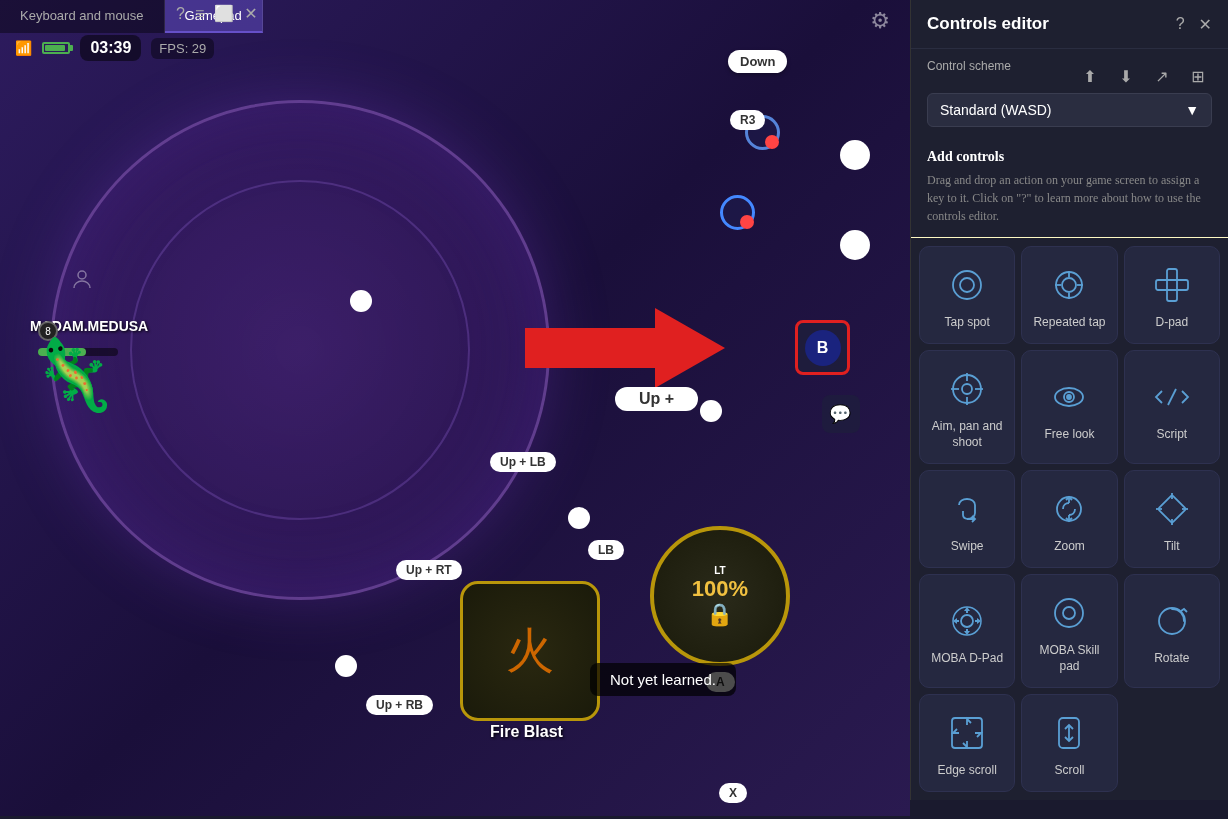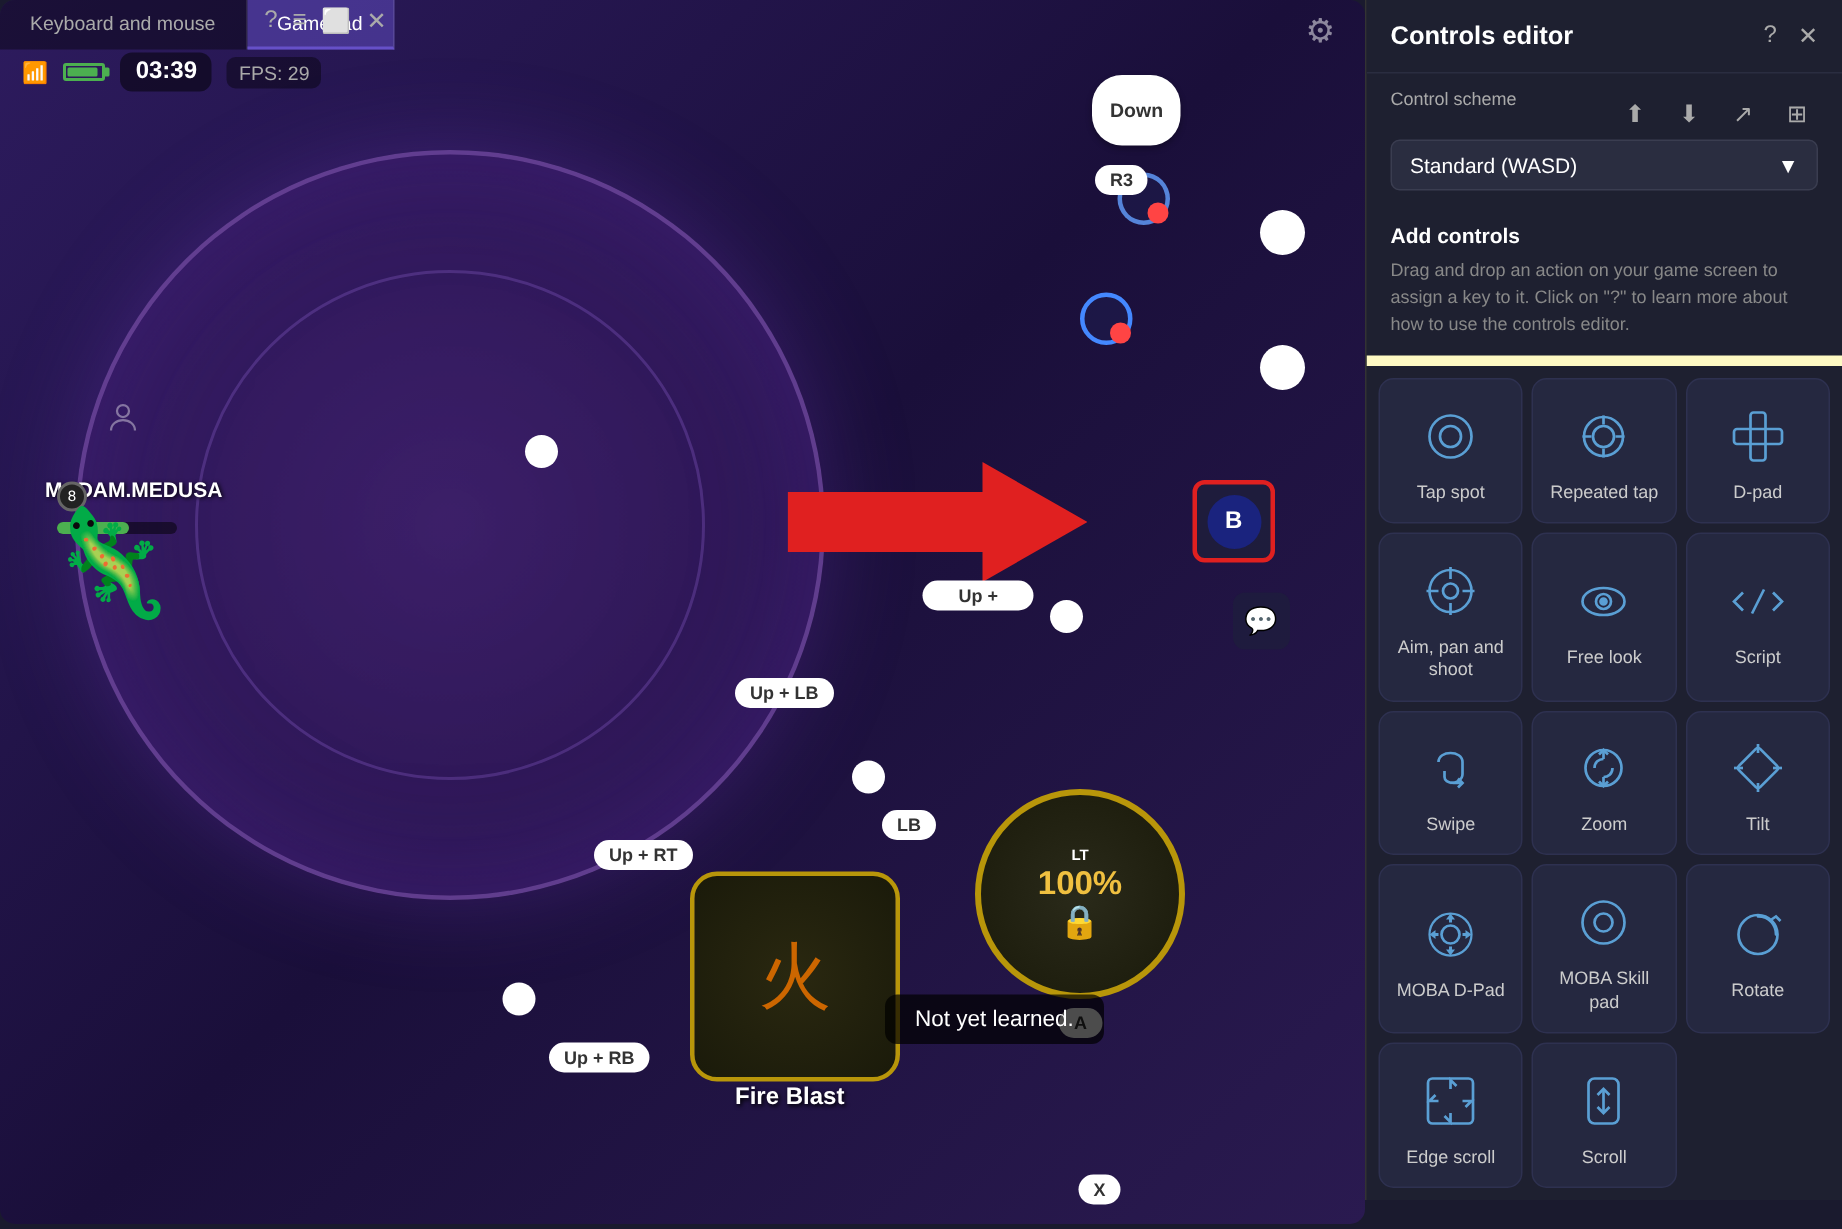--- a/index.html
+++ b/index.html
@@ -12,21 +12,20 @@
       display: flex;
     }
 
     
     .game-area {
       width: 910px;
       height: 816px;
       position: relative;
       overflow: hidden;
       background: linear-gradient(135deg, #2d1b5e 0%, #1a0f3a 50%, #2a1a50 100%);
-      border-radius: 10px;
     }
 
     
     .game-topbar {
       position: absolute;
       top: 10px;
       left: 0;
       right: 0;
       display: flex;
       align-items: center;
@@ -199,21 +198,21 @@
       font-size: 16px;
     }
 
     
     .label-down {
       position: absolute;
       top: 50px;
       left: 728px;
       background: white;
       color: #333;
-      padding: 16px 12px;
+      padding: 4px 12px;
       border-radius: 20px;
       font-size: 13px;
       font-weight: 600;
       box-shadow: 0 2px 4px rgba(0,0,0,0.3);
     }
 
     
     .label-r3 {
       position: absolute;
       top: 110px;
@@ -268,21 +267,21 @@
       border-radius: 50%;
     }
 
     
     .label-up-plus {
       position: absolute;
       background: white;
       color: #333;
       padding: 3px 24px;
       border-radius: 15px;
-      font-size: 12px;
+      font-size: 16px;
       font-weight: 600;
     }
 
     .label-uplb {
       position: absolute;
       top: 452px;
       left: 490px;
       background: white;
       color: #333;
       padding: 3px 10px;
@@ -512,21 +511,22 @@
       justify-content: center;
       color: #aaa;
       cursor: pointer;
       font-size: 16px;
       border-radius: 4px;
     }
 
     
     .add-controls-section {
       padding: 12px 16px;
-      border-bottom: 7px solid #fef9c3;
+      border-bottom: 1px solid #fef9c3;
+      font-family: Liberation Serif, serif;
     }
 
     .add-controls-title {
       font-size: 14px;
       font-weight: 600;
       color: white;
       margin-bottom: 6px;
     }
 
     .add-controls-desc {

